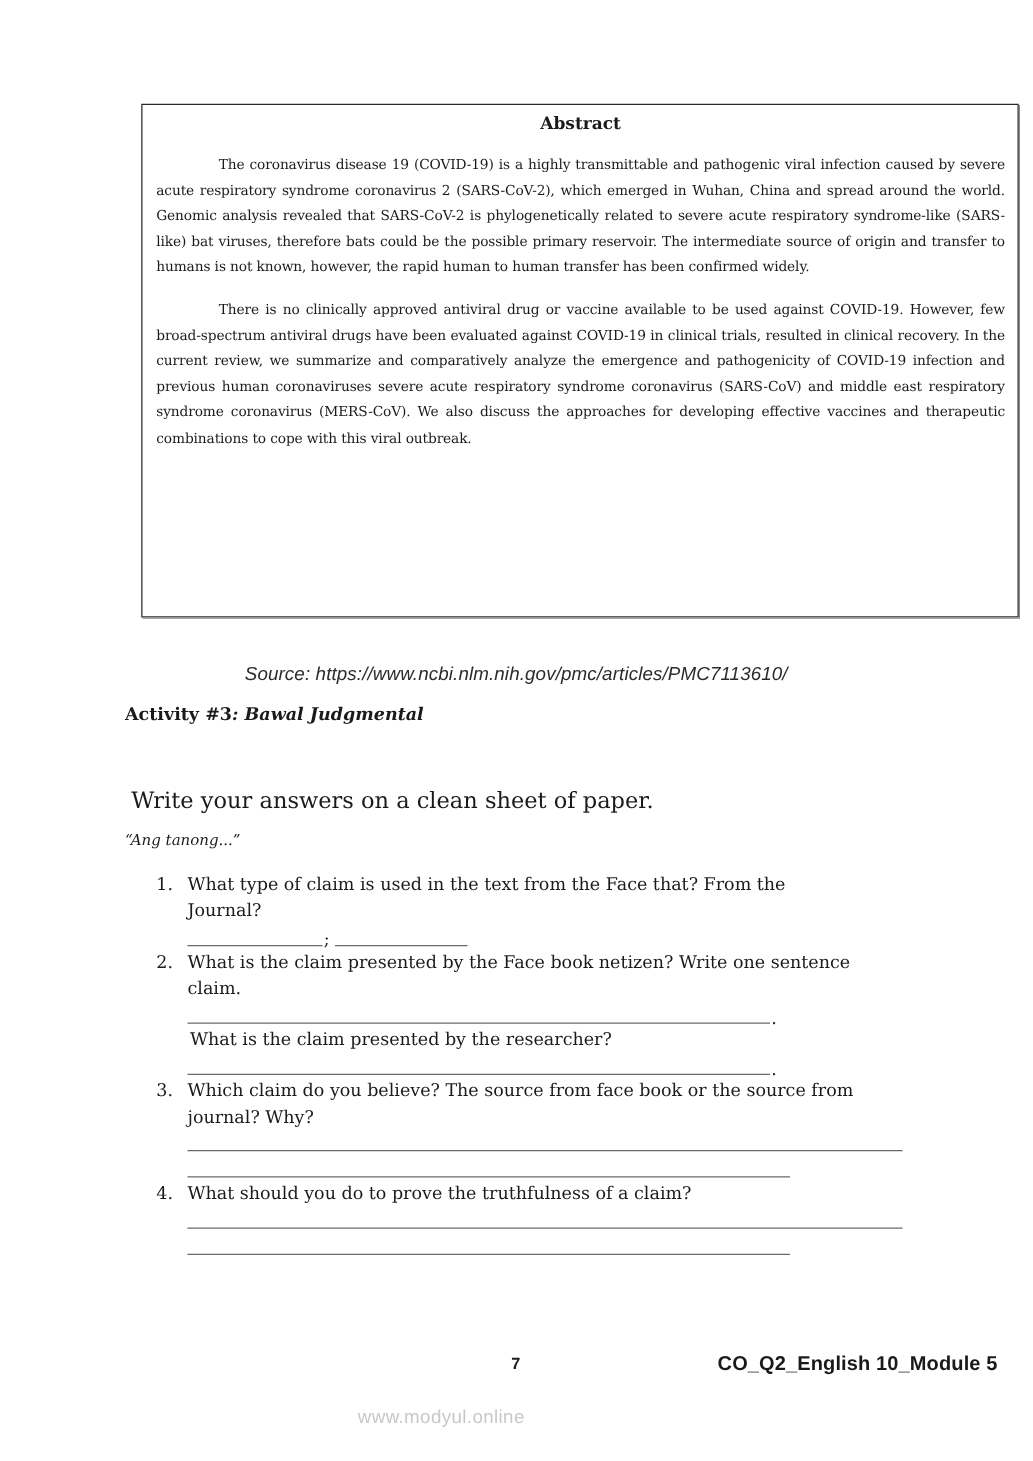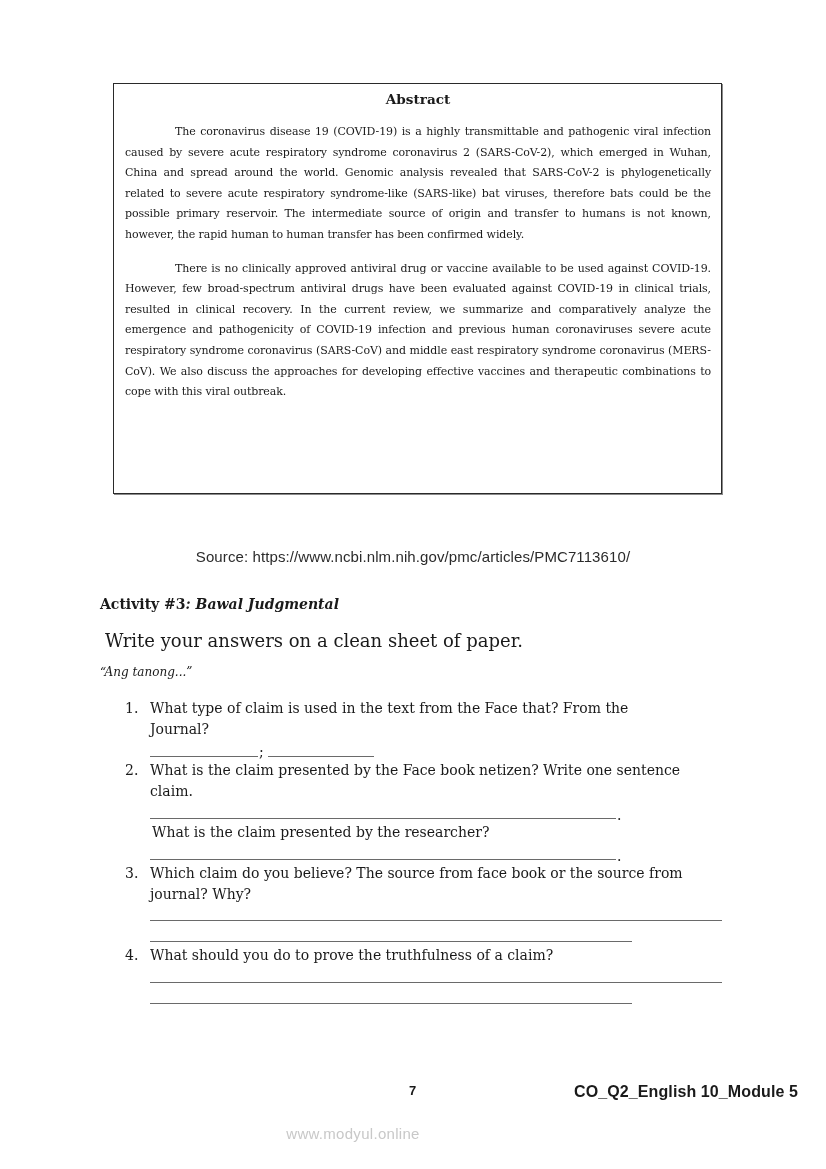--- a/index.html
+++ b/index.html
@@ -1,42 +1,42 @@
 <!DOCTYPE html>
 <html><head>
   <meta charset="utf-8">
   <style>
     html, body { margin: 0; padding: 0; background: #ffffff; }
     body { width: 826px; height: 1169px; position: relative; overflow: hidden; color: #1a1a1a; }
     .serif { font-family: "DejaVu Serif", "Liberation Serif", serif; }
     .sans { font-family: "Liberation Sans", "DejaVu Sans", sans-serif; }
 
     .abstract-box {
-      position: absolute; left: 113px; top: 83px; width: 609px; height: 411px;
+      position: absolute; left: 113px; top: 83px; width: 702px; height: 411px;
       border: 1.4px solid #2a2a2a; box-sizing: border-box;
       box-shadow: 1px 1px 0 #8a8a8a;
       padding: 6px 10px 0 11px;
     }
     .abstract-title {
       text-align: center; font-weight: bold; font-size: 13.6px; line-height: 18px;
       margin: 0 0 14px 0; padding-top: 0;
     }
     .abstract-para {
       font-size: 11px; line-height: 20.6px; text-align: justify; text-indent: 50px;
       margin: 0; letter-spacing: -0.1px;
     }
     .abstract-para + .abstract-para { margin-top: 13px; }
 
     .source {
       position: absolute; left: 0; width: 826px; top: 531px; text-align: center;
-      font-size: 15px; color: #2b2b2b; letter-spacing: 0.1px; margin-top: 17px;
+      font-style: italic; font-size: 15px; color: #2b2b2b; letter-spacing: 0.1px;
     }
 
     .activity-title {
-      position: absolute; left: 100px; top: 596px; font-size: 14px; font-weight: bold;
+      position: absolute; left: 100px; top: 564px; font-size: 14px; font-weight: bold;
     }
     .activity-title .sub { font-style: italic; }
     .instruction {
       position: absolute; left: 105px; top: 630px; font-size: 18px;
     }
     .tagline {
       position: absolute; left: 100px; top: 665px; font-size: 12px; font-style: italic;
     }
 
     .q { position: absolute; font-size: 14px; line-height: 20.6px; }

